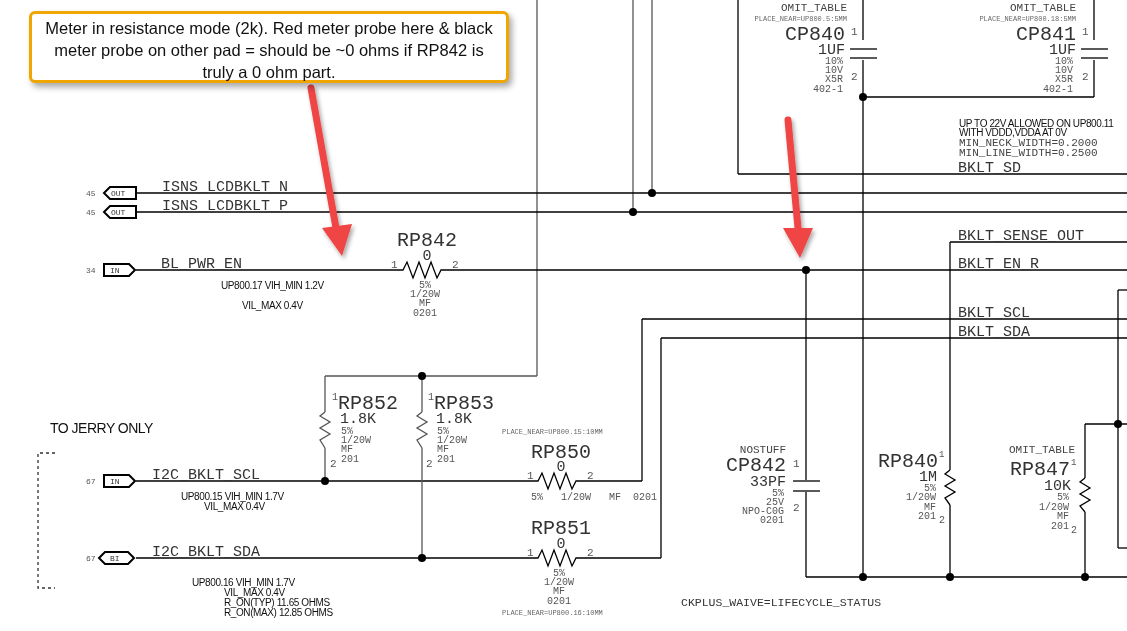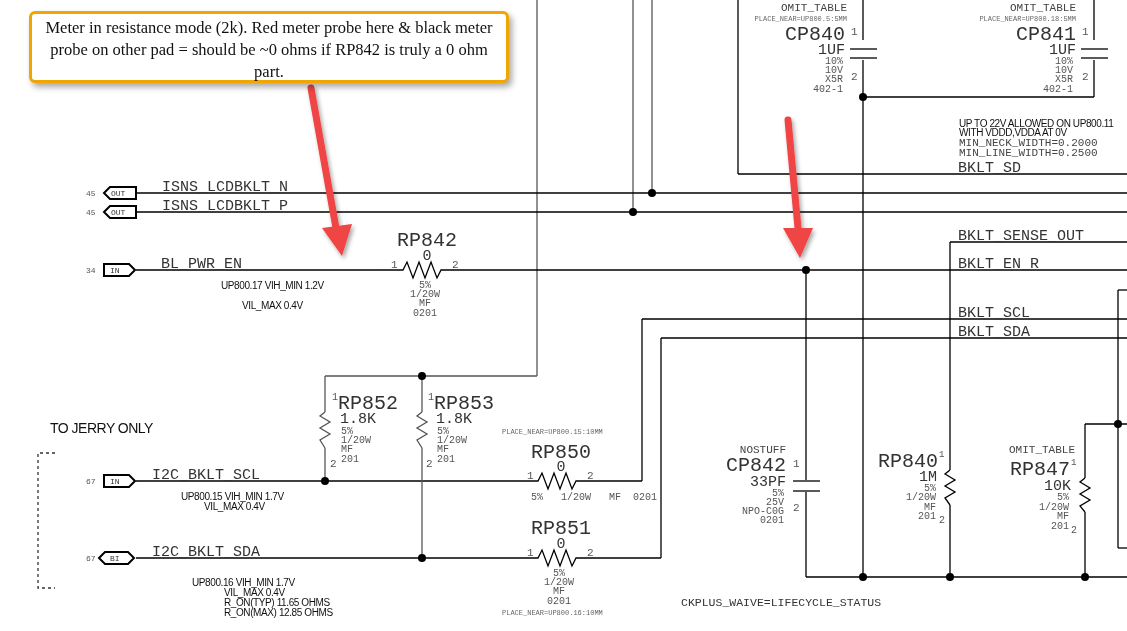--- a/index.html
+++ b/index.html
@@ -16,21 +16,21 @@
   .sm { font-size:10px; fill:#555; }
   .tiny { font-size:7px; fill:#666; }
   .pin { font-size:11px; fill:#555; }
   .note { font-size:10px; letter-spacing:-0.4px; }
   .port { fill:#fff; stroke:#000; stroke-width:2; }
   .ptxt { font-size:8px; fill:#333; }
   #callout {
     position:absolute; left:29px; top:11px; width:480px; height:72px;
     border:3px solid #f0a500; border-radius:6px; background:#fff;
     box-shadow:3px 4px 6px rgba(0,0,0,0.35);
-    font-family:Liberation Serif, serif;
+    font-family:Liberation Sans, sans-serif;
     font-size:16.5px; line-height:22px; color:#111; text-align:center;
     box-sizing:border-box; padding:3px 8px;
   }
 </style>
 </head>
 <body>
 
 <svg id="sch" width="1127" height="631" viewBox="0 0 1127 631">
   <defs>
     <filter id="ash" x="-50%" y="-50%" width="200%" height="200%">

